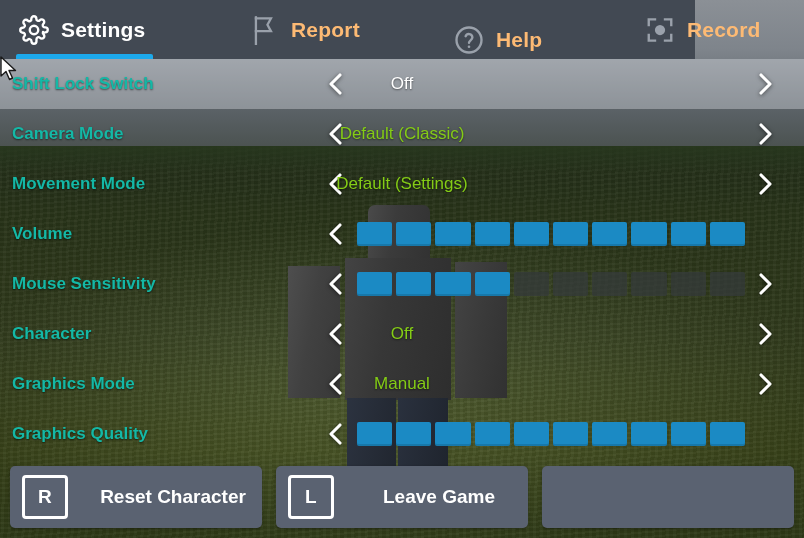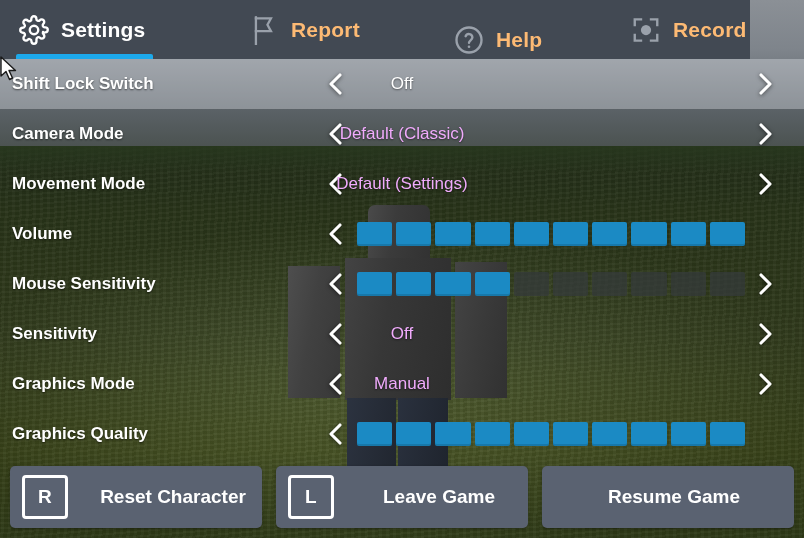--- a/index.html
+++ b/index.html
@@ -49,21 +49,21 @@
   .av-arm-r{ left:455px; top:262px; width:52px; height:136px;
     background:linear-gradient(100deg,#444 0%,#3a3a3a 50%,#313131 100%); }
   .av-leg-l{ left:347px; top:398px; width:49px; height:104px;
     background:linear-gradient(100deg,#2c3340 0%,#262c37 50%,#20252e 100%); }
   .av-leg-r{ left:398px; top:398px; width:50px; height:104px;
     background:linear-gradient(100deg,#2a313e 0%,#242a35 50%,#1e232c 100%); }
 
   
   .tabbar{
     position:absolute; left:0; top:0; z-index:5;
-    width:750px; height:59px;
+    width:695px; height:59px;
     background:#424953;
     display:flex; align-items:center;
   }
   .tab{
     position:relative; height:59px;
     display:flex; align-items:center; gap:11px;
     padding:0 18px; cursor:pointer; user-select:none;
   }
   .tab .ticon{ display:flex; align-items:center; justify-content:center; width:32px; height:32px; }
   .tab .tlabel{ font-size:21px; font-weight:bold; letter-spacing:.2px; color:#fdba74; white-space:nowrap; }
@@ -76,27 +76,27 @@
 
   
   .rows{ position:absolute; left:0; top:59px; width:804px; z-index:4; }
   .row{
     position:relative; height:50px; width:804px;
     display:flex; align-items:center;
   }
   .row.selected{ background:rgba(232,236,240,.36); }
   .row .label{
     position:absolute; left:12px;
-    font-size:17px; font-weight:bold; color:#ffffff;
+    font-size:17px; font-weight:bold; color:#14b8a6;
     text-shadow:0 1px 2px rgba(0,0,0,.55);
     white-space:nowrap;
   }
   .row .value{
     position:absolute; left:0; right:0; text-align:center;
-    font-size:17px; color:#f0abfc;
+    font-size:17px; color:#84cc16;
     text-shadow:0 1px 2px rgba(0,0,0,.5);
     pointer-events:none;
   }
   .row.selected .value{ color:#ffffff; }
   .arrow{
     position:absolute; width:26px; height:34px; cursor:pointer;
     display:flex; align-items:center; justify-content:center;
   }
   .arrow.left{ left:323px; }
   .arrow.right{ left:752px; }
@@ -185,21 +185,21 @@
     <span class="ticon">
           <svg xmlns="http://www.w3.org/2000/svg" width="30" height="30" viewBox="0 0 24 24" fill="none" stroke="#9aa1ab" stroke-width="1.9" stroke-linecap="round">
       <circle cx="12" cy="12" r="10"></circle>
       <path d="M9.3 9a2.8 2.8 0 0 1 5.4 1c0 2-2.7 2.5-2.7 4.2"></path>
       <circle cx="12" cy="17.4" r="1.05" fill="#9aa1ab" stroke="none"></circle>
     </svg>
         </span>
     <span class="tlabel">Help</span>
 
   </div>
-  <div class="tab " style="position:absolute;left:612px;align-items:center;">
+  <div class="tab " style="position:absolute;left:626px;align-items:center;">
     <span class="ticon">
           <svg xmlns="http://www.w3.org/2000/svg" width="30" height="30" viewBox="0 0 24 24" fill="none" stroke="#9aa1ab" stroke-width="1.9" stroke-linecap="square">
       <path d="M3 8 V3.5 H8"></path>
             <path d="M16 3.5 H21 V8"></path>
       <path d="M21 16 V20.5 H16"></path>
             <path d="M8 20.5 H3 V16"></path>
       <circle cx="12" cy="12" r="4.1" fill="#9aa1ab" stroke="none"></circle>
     </svg>
         </span>
     <span class="tlabel">Record</span>
@@ -290,21 +290,21 @@
           <span class="seg off"></span>
           <span class="seg off"></span>
         </div>
       <div class="arrow right">
           <svg xmlns="http://www.w3.org/2000/svg" width="24" height="30" viewBox="0 0 24 26" fill="none" stroke="#ffffff" stroke-width="3.1" stroke-linecap="round" stroke-linejoin="round">
     <path d="M8 4 L17 13 L8 22"></path>
           </svg>
         </div>
     </div>
       <div class="row ">
-      <div class="label">Sensitivity</div>
+      <div class="label">Character</div>
       <div class="arrow left">
           <svg xmlns="http://www.w3.org/2000/svg" width="24" height="30" viewBox="0 0 24 26" fill="none" stroke="#ffffff" stroke-width="3.1" stroke-linecap="round" stroke-linejoin="round">
     <path d="M16 4 L7 13 L16 22"></path>
           </svg>
         </div>
       <div class="value">Off</div>
       <div class="arrow right">
           <svg xmlns="http://www.w3.org/2000/svg" width="24" height="30" viewBox="0 0 24 26" fill="none" stroke="#ffffff" stroke-width="3.1" stroke-linecap="round" stroke-linejoin="round">
     <path d="M8 4 L17 13 L8 22"></path>
           </svg>
@@ -350,21 +350,20 @@
   <div class="actions" id="actions">
       <div class="abtn">
       <span class="keycap">R</span>
       <span class="atext">Reset Character</span>
     </div>
       <div class="abtn">
       <span class="keycap">L</span>
       <span class="atext">Leave Game</span>
     </div>
       <div class="abtn">
-      <span class="atext">Resume Game</span>
     </div>
     </div>
 
   <svg class="cursor" width="18" height="26" viewBox="0 0 18 26">
     <path d="M1 1 L1 20 L6 15.5 L9.5 23.5 L12.5 22 L9 14.5 L15.5 14.5 Z" fill="#ffffff" stroke="#1a1a1a" stroke-width="1.4" stroke-linejoin="round"></path>
   </svg>
 
 </div>
 
 </body></html>

